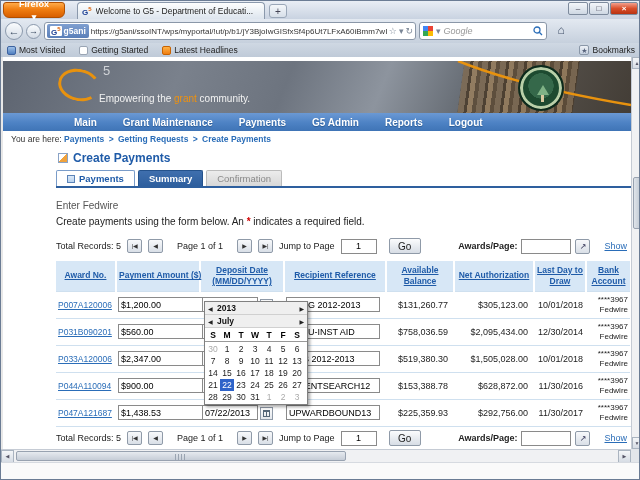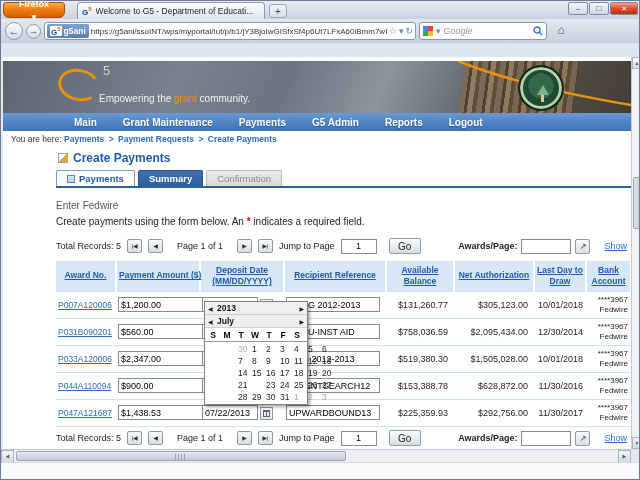--- a/index.html
+++ b/index.html
@@ -149,21 +149,21 @@
   
   .calendar{position:absolute;left:201px;top:244px;width:104px;background:#fff;border:1px solid #808080;
     box-shadow:2px 2px 3px rgba(0,0,0,.35);z-index:5;font-size:8.5px;}
   .calhdr{height:13px;background:#efefef;border-bottom:1px solid #d0d0d0;display:flex;align-items:center;padding:0 3px;}
   .calhdr .arr{font-size:6px;color:#222;width:8px;}
   .calhdr .arr.r{margin-left:auto;text-align:right;}
   .calhdr .lbl{font-weight:bold;color:#111;margin-left:1px;}
   .caldays{display:grid;grid-template-columns:repeat(7,14px);padding:1px 1px 0 1px;border-bottom:1px solid #999;}
   .caldays span{text-align:center;font-weight:bold;height:12px;line-height:12px;}
   .calgrid{display:grid;grid-template-columns:repeat(7,14px);padding:1px;}
-  .cd{text-align:left;height:12px;line-height:12px;color:#222;margin-left:32px;}
+  .cd{text-align:center;height:12px;line-height:12px;color:#222;}
   .cd.mut{color:#aaa;}
   .cd.sel{background:#2e63c9;color:#fff;}
 
   
   .vscroll{position:absolute;right:0;top:0;width:10px;height:392px;background:#f0f1f3;border-left:1px solid #c5cbd4;}
   .sbtn{position:absolute;left:0;width:10px;height:12px;background:linear-gradient(#f4f6f8,#d6dce4);border:1px solid #aab4c0;
     font-size:5px;text-align:center;line-height:10px;color:#556;}
   .vthumb{position:absolute;left:1px;top:120px;width:8px;height:52px;background:linear-gradient(90deg,#dfe4ea,#c2cad4);
     border:1px solid #98a2b0;border-radius:2px;}
   .hscroll{position:absolute;left:0;top:392px;width:630px;height:13px;background:#f0f1f3;border-top:1px solid #c5cbd4;}
@@ -221,20 +221,38 @@
       <span class="urlico">▾</span>
       <span class="searchtext">Google</span>
       <svg width="10" height="10">
           <circle cx="4" cy="4" r="3" fill="none" stroke="#2a6db8" stroke-width="1.3"></circle>
           <line x1="6.3" y1="6.3" x2="9" y2="9" stroke="#2a6db8" stroke-width="1.3"></line>
         </svg>
     </div>
     <div class="homebtn">⌂</div>
   </div>
 
+  <div class="bmbar">
+    <span class="bmitem">
+      <i class="bmico mv"></i>
+      <span>Most Visited</span>
+    </span>
+    <span class="bmitem">
+      <i class="bmico gs"></i>
+      <span>Getting Started</span>
+    </span>
+    <span class="bmitem">
+      <i class="bmico rss"></i>
+      <span>Latest Headlines</span>
+    </span>
+    <span class="bmright">
+      <span class="bmstar">★</span>
+      <span>Bookmarks</span>
+    </span>
+  </div>
 
   <div class="vp">
     <div class="pagewrap">
 
       <div class="banner">
         <div class="shelf"></div>
         <svg class="curve" width="628" height="52">
           <path d="M455,0 Q520,26 628,44" stroke="#e8920e" stroke-width="2.5" fill="none"></path>
         </svg>
         <div class="glogo-g"></div>
@@ -252,21 +270,21 @@
         <a href="#">Payments</a>
         <a href="#">G5 Admin</a>
         <a href="#">Reports</a>
         <a href="#">Logout</a>
       </div>
 
       <div class="breadcrumb">
         <span>You are here:</span>
         <span class="bc">Payments</span>
         <span class="sep">&gt;</span>
-        <span class="bc">Payment Requests</span>
+        <span class="bc">Getting Requests</span>
         <span class="sep">&gt;</span>
         <span class="bc">Create Payments</span>
       </div>
 
       <div class="content">
         <div class="pgtitle">
           <span class="pticon"></span>
           <span>Create Payments</span>
         </div>
 

